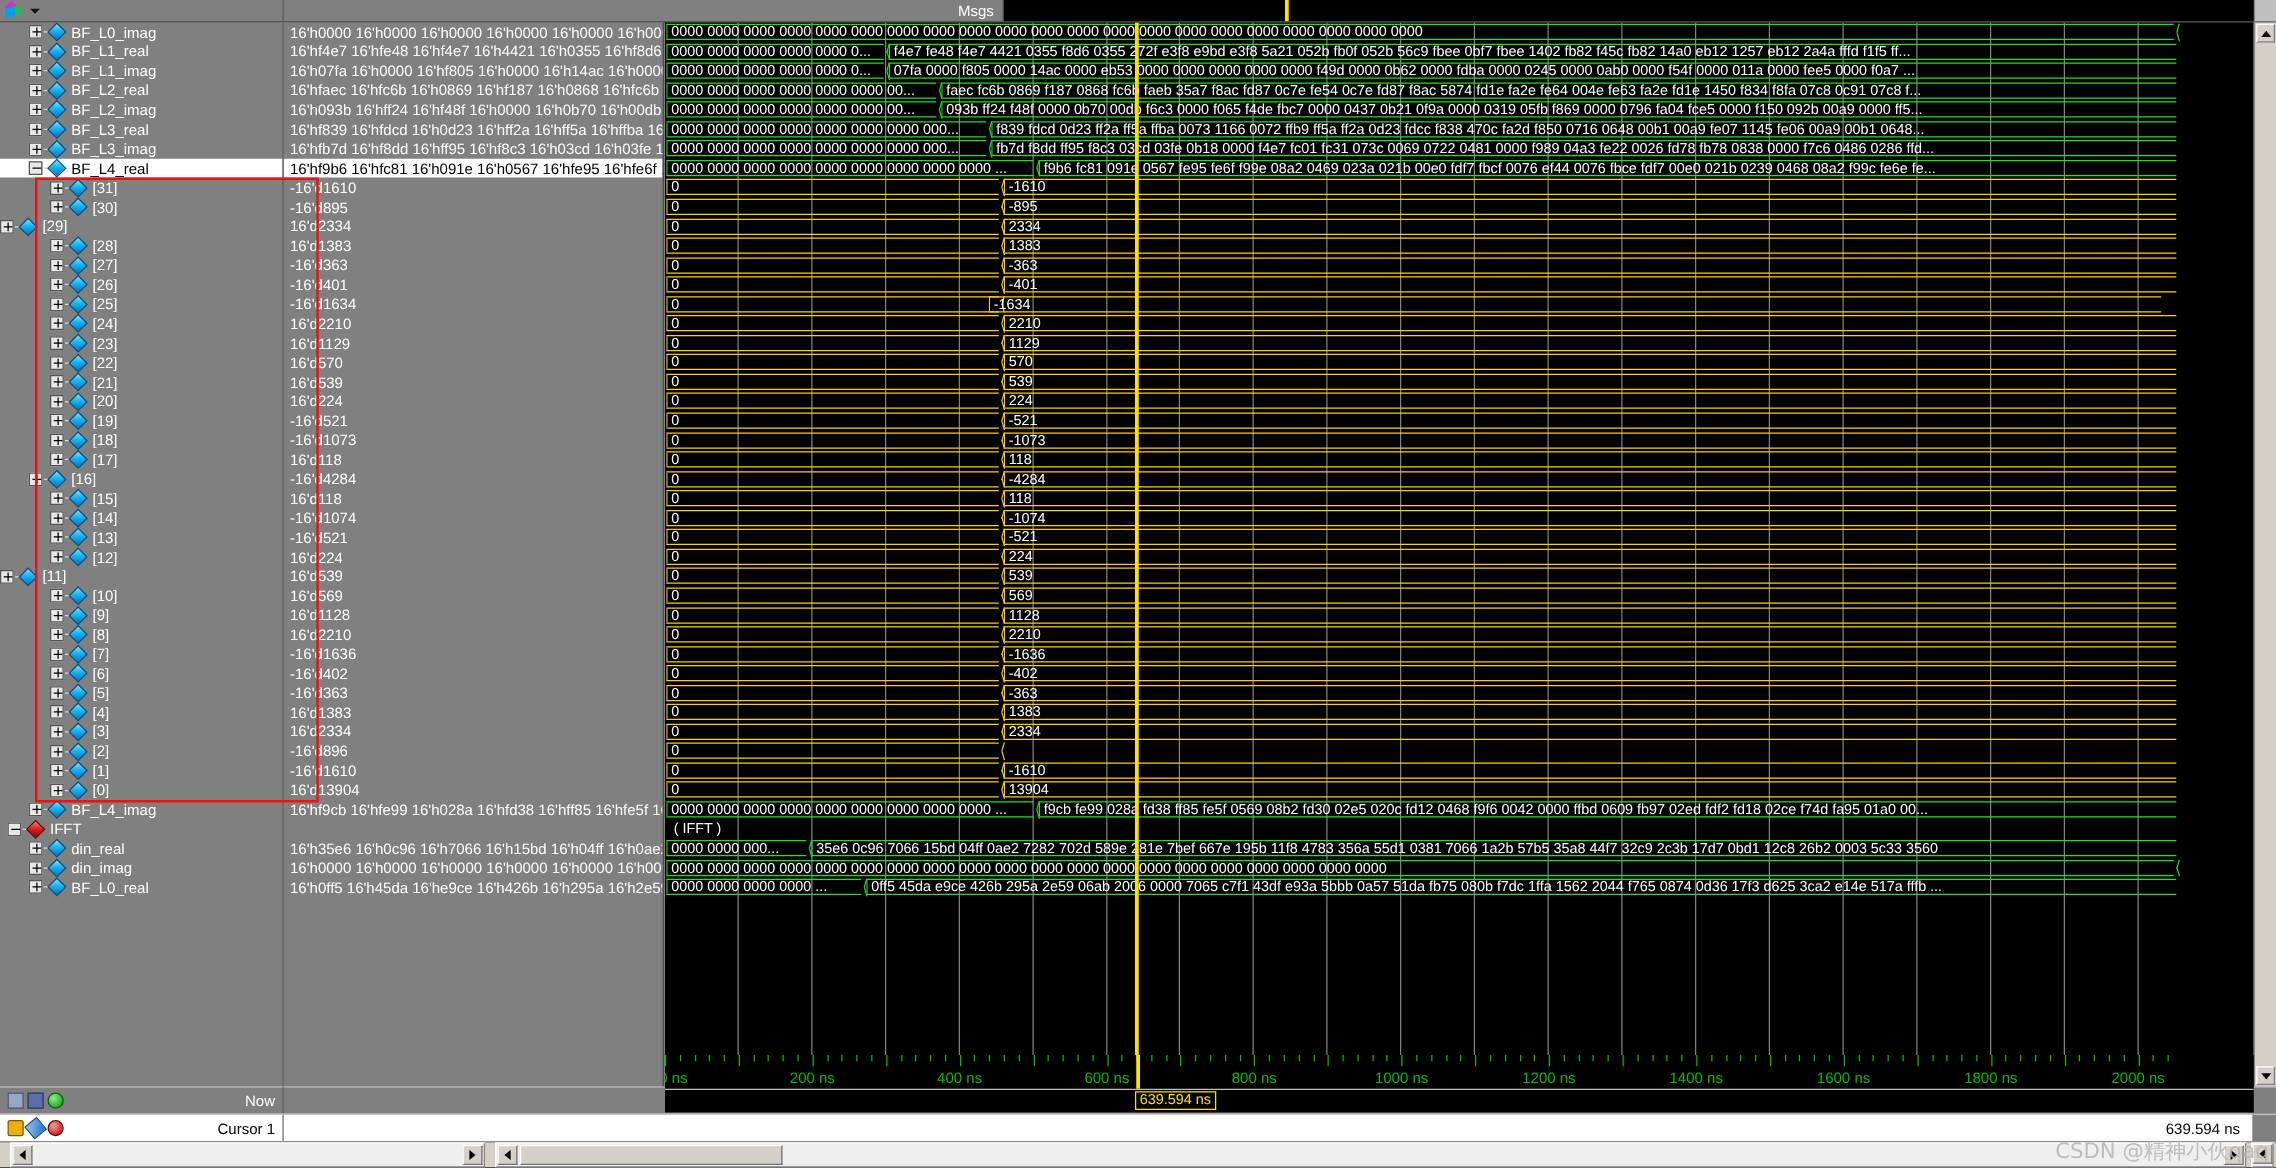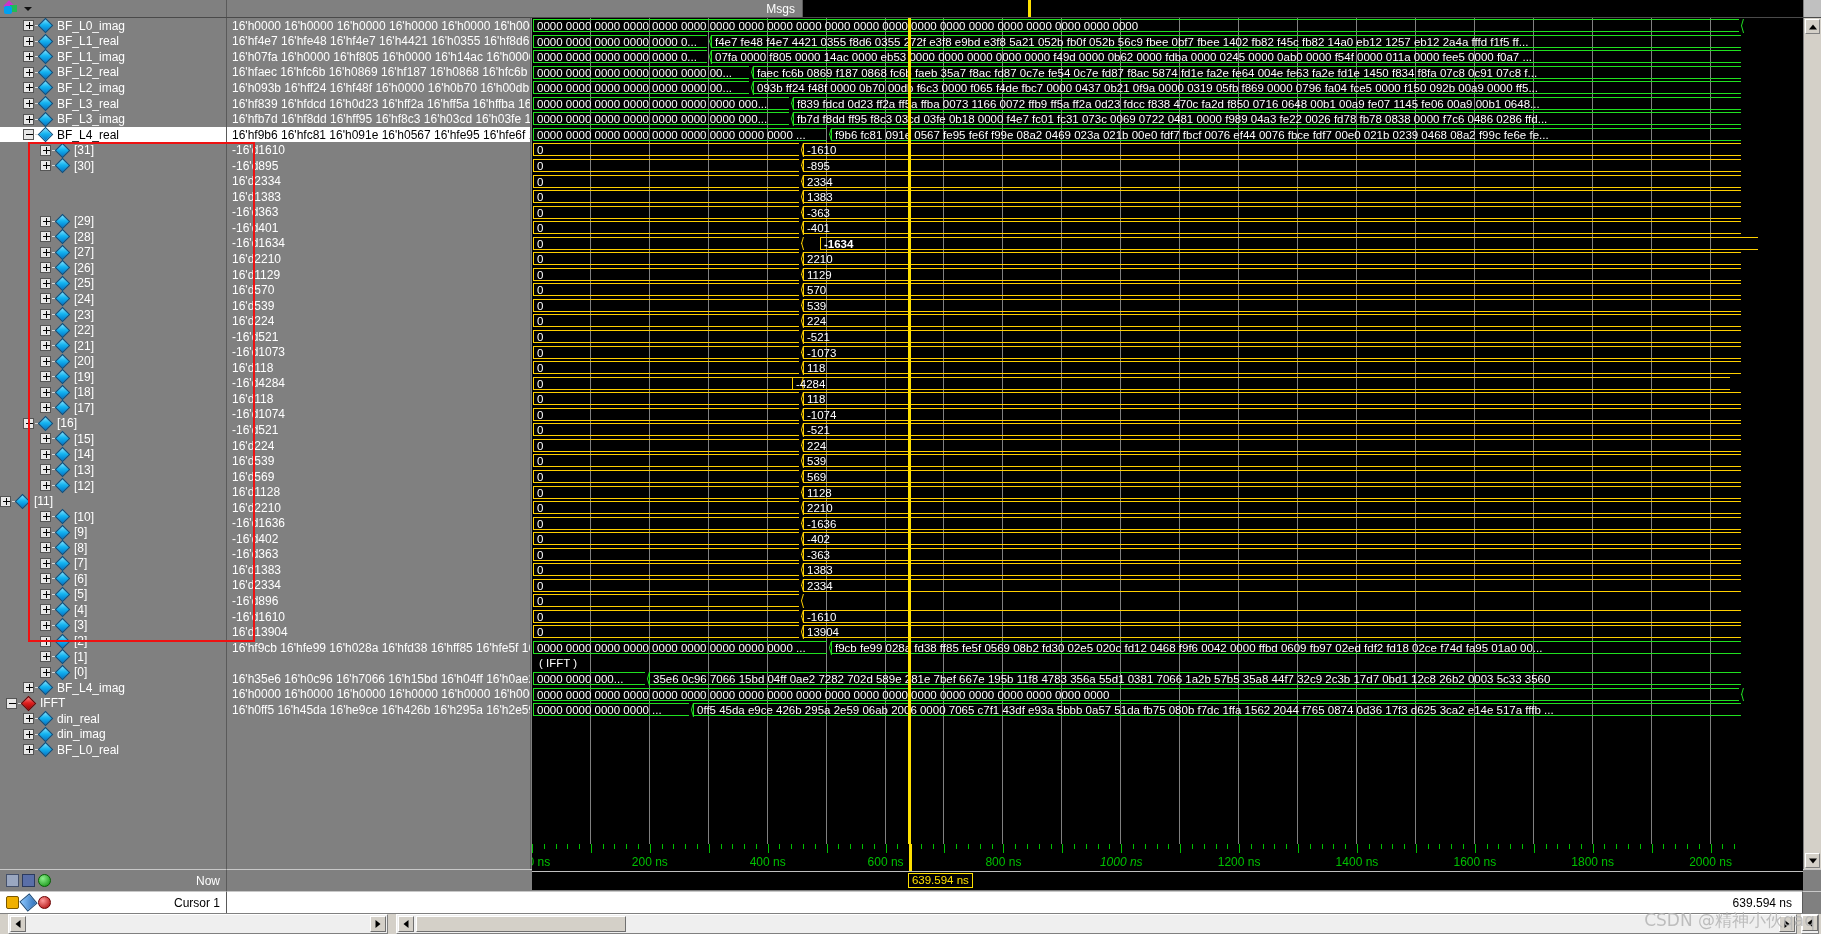--- a/index.html
+++ b/index.html
@@ -343,21 +343,21 @@
           <span class="conn"></span>
           <span class="dia"></span>
           <span class="name-txt">[31]</span>
         </div>
         <div class="row" style="padding-left: 40px;">
           <span class="pm plus"></span>
           <span class="conn"></span>
           <span class="dia"></span>
           <span class="name-txt">[30]</span>
         </div>
-        <div class="row" style="padding-left: 40px; margin-top: 40px;">
+        <div class="row" style="">
           <span class="pm plus"></span>
           <span class="conn"></span>
           <span class="dia"></span>
           <span class="name-txt">[29]</span>
         </div>
         <div class="row" style="padding-left: 40px;">
           <span class="pm plus"></span>
           <span class="conn"></span>
           <span class="dia"></span>
           <span class="name-txt">[28]</span>
@@ -785,21 +785,21 @@
           <div class="bus yel" style="left: 272px; width: 938px; color: rgb(255, 208, 0);"><span style="color: rgb(255, 255, 255);">-363</span></div>
         </div>
         <div class="wrow" style="top: 202.15px;">
           <div class="bus yel" style="left: 2px; width: 266px; color: rgb(255, 208, 0);"><span style="color: rgb(255, 255, 255);">0</span></div>
           <div class="seg-edge yel" style="left: 268px;"></div>
           <div class="bus yel" style="left: 272px; width: 938px; color: rgb(255, 208, 0);"><span style="color: rgb(255, 255, 255);">-401</span></div>
         </div>
         <div class="wrow" style="top: 217.7px;">
           <div class="bus yel" style="left: 2px; width: 266px; color: rgb(255, 208, 0);"><span style="color: rgb(255, 255, 255);">0</span></div>
           <div class="seg-edge yel" style="left: 268px;"></div>
-          <div class="bus yel" style="left: 289px; width: 938px; color: rgb(255, 208, 0); font-weight: bold;"><span style="color: rgb(255, 255, 255);">-1634</span></div>
+          <div class="bus yel" style="left: 260px; width: 938px; color: rgb(255, 208, 0);"><span style="color: rgb(255, 255, 255);">-1634</span></div>
         </div>
         <div class="wrow" style="top: 233.25px;">
           <div class="bus yel" style="left: 2px; width: 266px; color: rgb(255, 208, 0);"><span style="color: rgb(255, 255, 255);">0</span></div>
           <div class="seg-edge yel" style="left: 268px;"></div>
           <div class="bus yel" style="left: 272px; width: 938px; color: rgb(255, 208, 0);"><span style="color: rgb(255, 255, 255);">2210</span></div>
         </div>
         <div class="wrow" style="top: 248.8px;">
           <div class="bus yel" style="left: 2px; width: 266px; color: rgb(255, 208, 0);"><span style="color: rgb(255, 255, 255);">0</span></div>
           <div class="seg-edge yel" style="left: 268px;"></div>
           <div class="bus yel" style="left: 272px; width: 938px; color: rgb(255, 208, 0);"><span style="color: rgb(255, 255, 255);">1129</span></div>
@@ -830,21 +830,21 @@
           <div class="bus yel" style="left: 272px; width: 938px; color: rgb(255, 208, 0);"><span style="color: rgb(255, 255, 255);">-1073</span></div>
         </div>
         <div class="wrow" style="top: 342.1px;">
           <div class="bus yel" style="left: 2px; width: 266px; color: rgb(255, 208, 0);"><span style="color: rgb(255, 255, 255);">0</span></div>
           <div class="seg-edge yel" style="left: 268px;"></div>
           <div class="bus yel" style="left: 272px; width: 938px; color: rgb(255, 208, 0);"><span style="color: rgb(255, 255, 255);">118</span></div>
         </div>
         <div class="wrow" style="top: 357.65px;">
           <div class="bus yel" style="left: 2px; width: 266px; color: rgb(255, 208, 0);"><span style="color: rgb(255, 255, 255);">0</span></div>
           <div class="seg-edge yel" style="left: 268px;"></div>
-          <div class="bus yel" style="left: 261px; width: 938px; color: rgb(255, 208, 0);"><span style="color: rgb(255, 255, 255);">-4284</span></div>
+          <div class="bus yel" style="left: 272px; width: 938px; color: rgb(255, 208, 0);"><span style="color: rgb(255, 255, 255);">-4284</span></div>
         </div>
         <div class="wrow" style="top: 373.2px;">
           <div class="bus yel" style="left: 2px; width: 266px; color: rgb(255, 208, 0);"><span style="color: rgb(255, 255, 255);">0</span></div>
           <div class="seg-edge yel" style="left: 268px;"></div>
           <div class="bus yel" style="left: 272px; width: 938px; color: rgb(255, 208, 0);"><span style="color: rgb(255, 255, 255);">118</span></div>
         </div>
         <div class="wrow" style="top: 388.75px;">
           <div class="bus yel" style="left: 2px; width: 266px; color: rgb(255, 208, 0);"><span style="color: rgb(255, 255, 255);">0</span></div>
           <div class="seg-edge yel" style="left: 268px;"></div>
           <div class="bus yel" style="left: 272px; width: 938px; color: rgb(255, 208, 0);"><span style="color: rgb(255, 255, 255);">-1074</span></div>
@@ -1057,21 +1057,21 @@
       <div class="tick small" style="left: 1154.97px;"></div>
       <div class="tick small" style="left: 1166.75px;"></div>
       <div class="tick big" style="left: 1178.54px;"></div>
       <div class="tick small" style="left: 1190.32px;"></div>
       <div class="tick small" style="left: 1202.11px;"></div>
       <div class="tlabel" style="left: 0px; transform: translateX(-20%);">0 ns</div>
       <div class="tlabel" style="left: 117.854px;">200 ns</div>
       <div class="tlabel" style="left: 235.707px;">400 ns</div>
       <div class="tlabel" style="left: 353.561px;">600 ns</div>
       <div class="tlabel" style="left: 471.415px;">800 ns</div>
-      <div class="tlabel" style="left: 589.268px; font-style: italic;">1000 ns</div>
+      <div class="tlabel" style="left: 589.268px;">1000 ns</div>
       <div class="tlabel" style="left: 707.122px;">1200 ns</div>
       <div class="tlabel" style="left: 824.976px;">1400 ns</div>
       <div class="tlabel" style="left: 942.829px;">1600 ns</div>
       <div class="tlabel" style="left: 1060.68px;">1800 ns</div>
       <div class="tlabel" style="left: 1178.54px;">2000 ns</div>
       <div class="tl-base"></div>
       <div class="tl-cursor" style="left: 376.892px;"></div>
       <div class="cursor-flag" style="left: 375.892px;">639.594 ns</div>
     </div>
 

